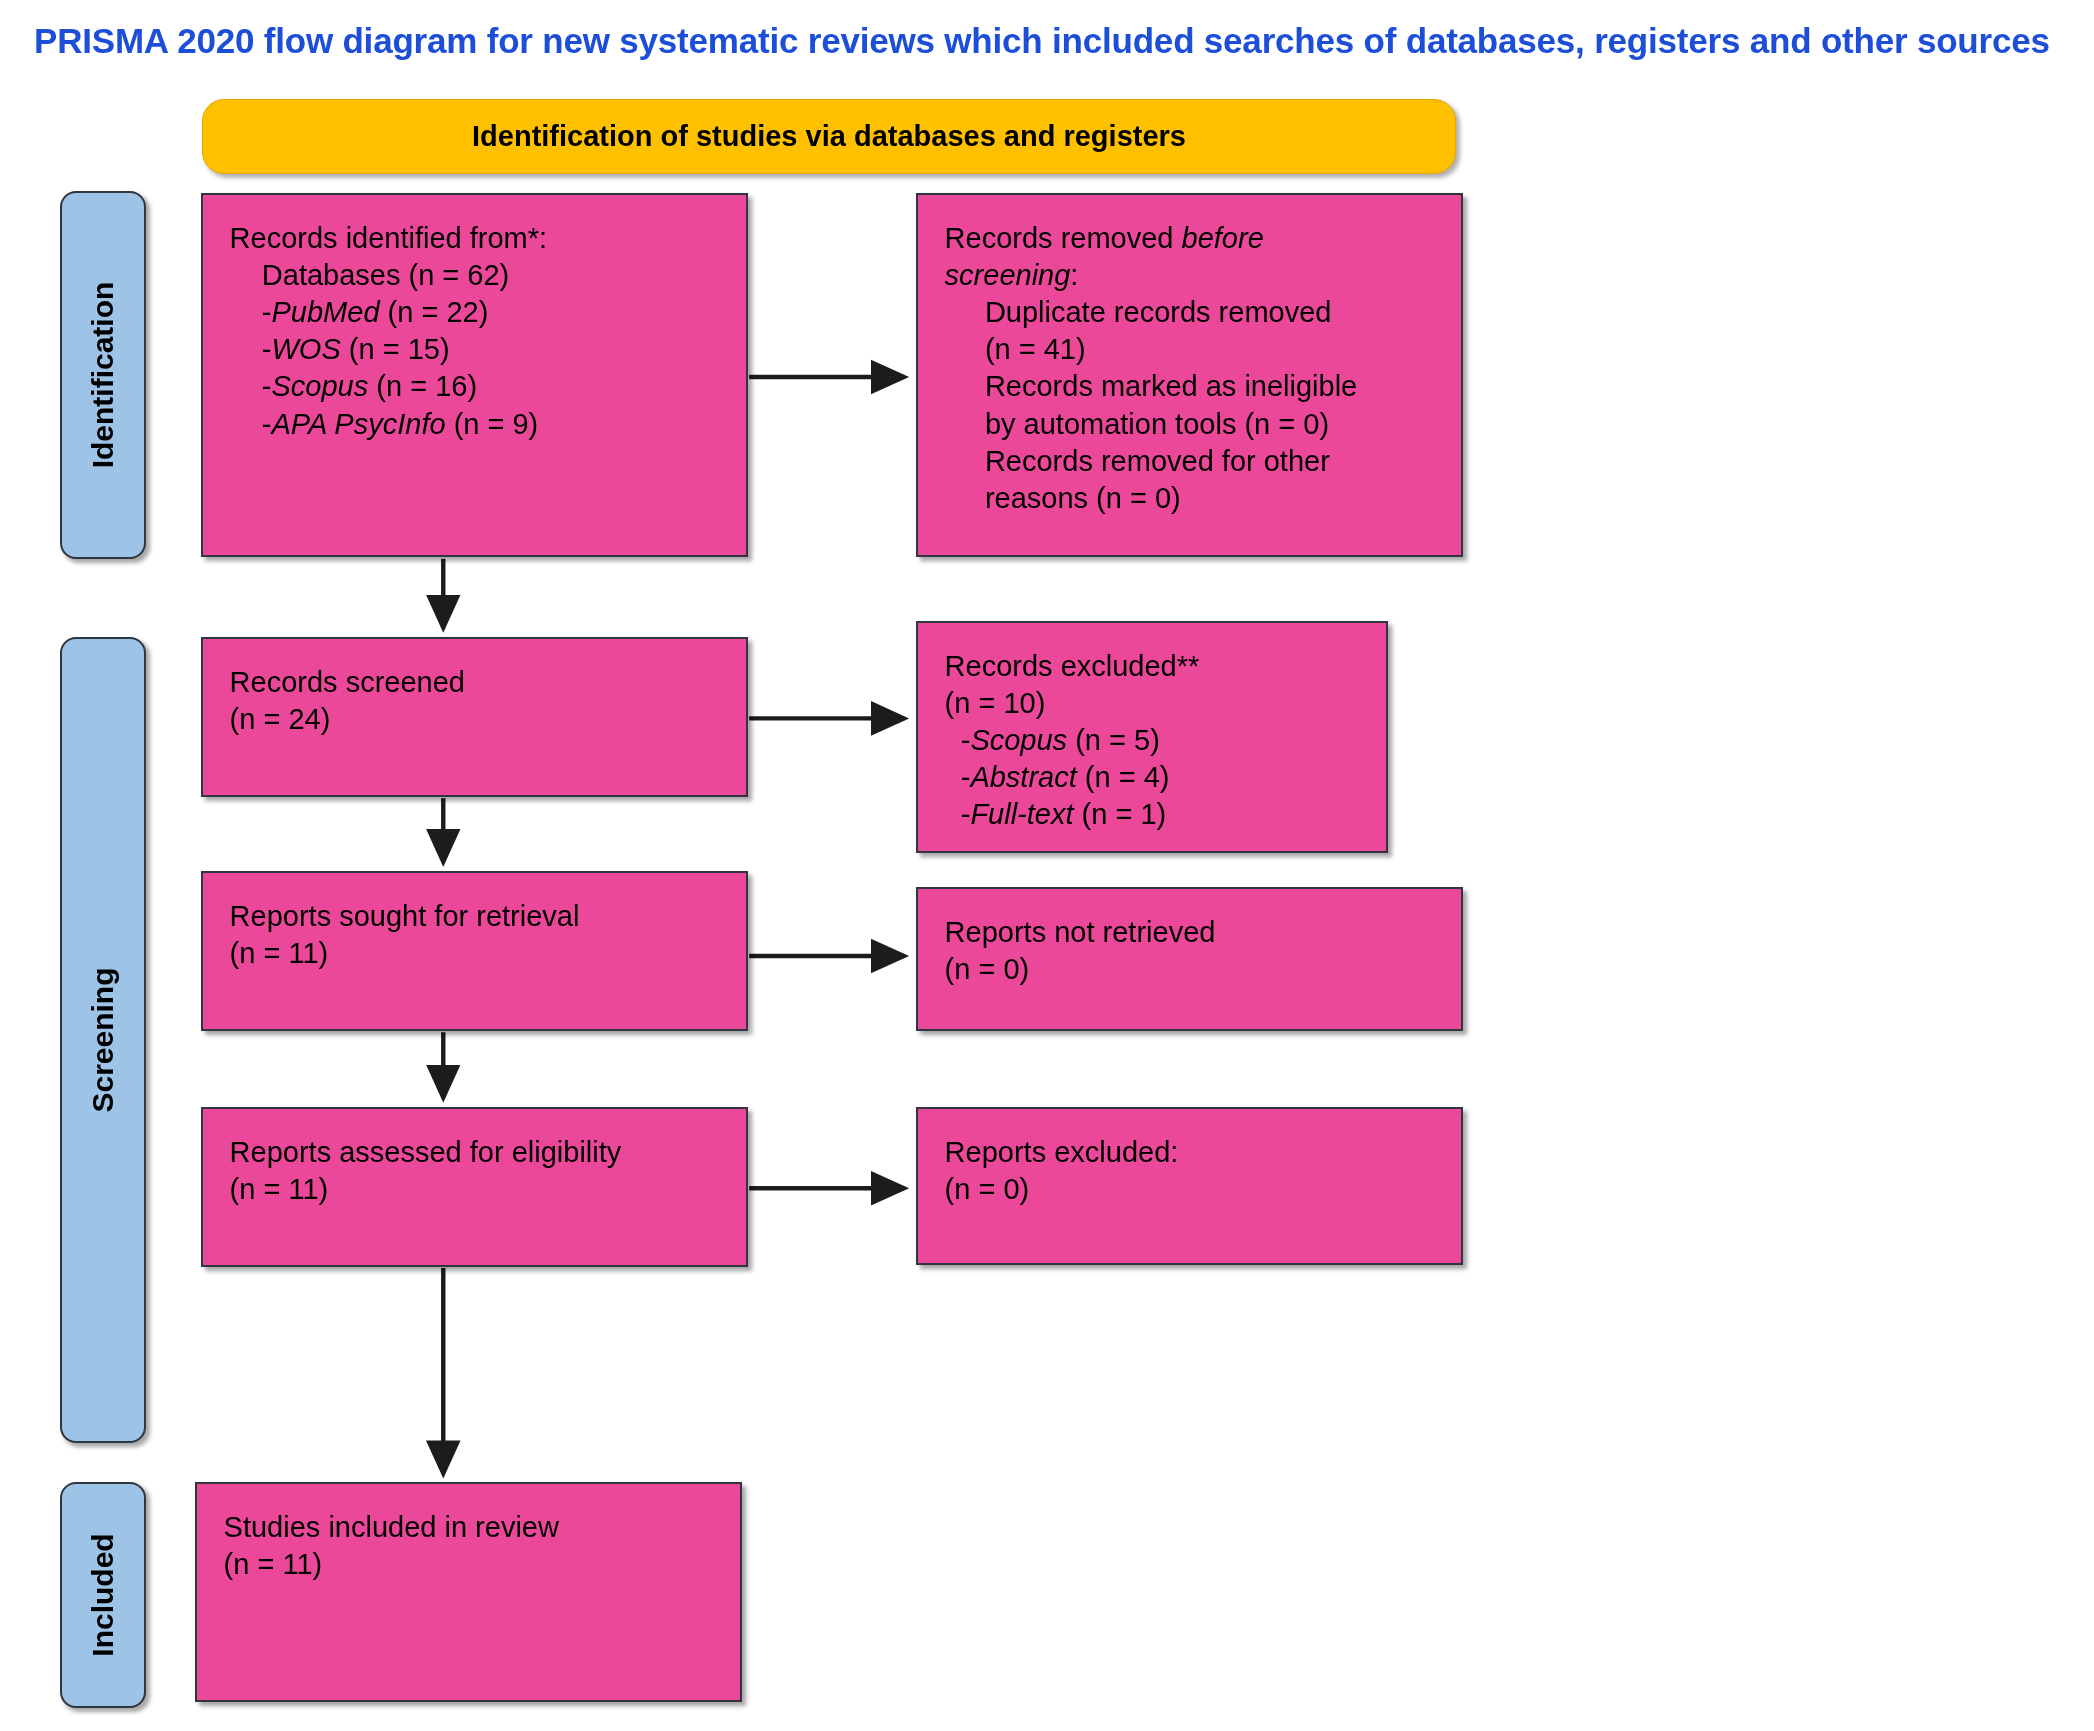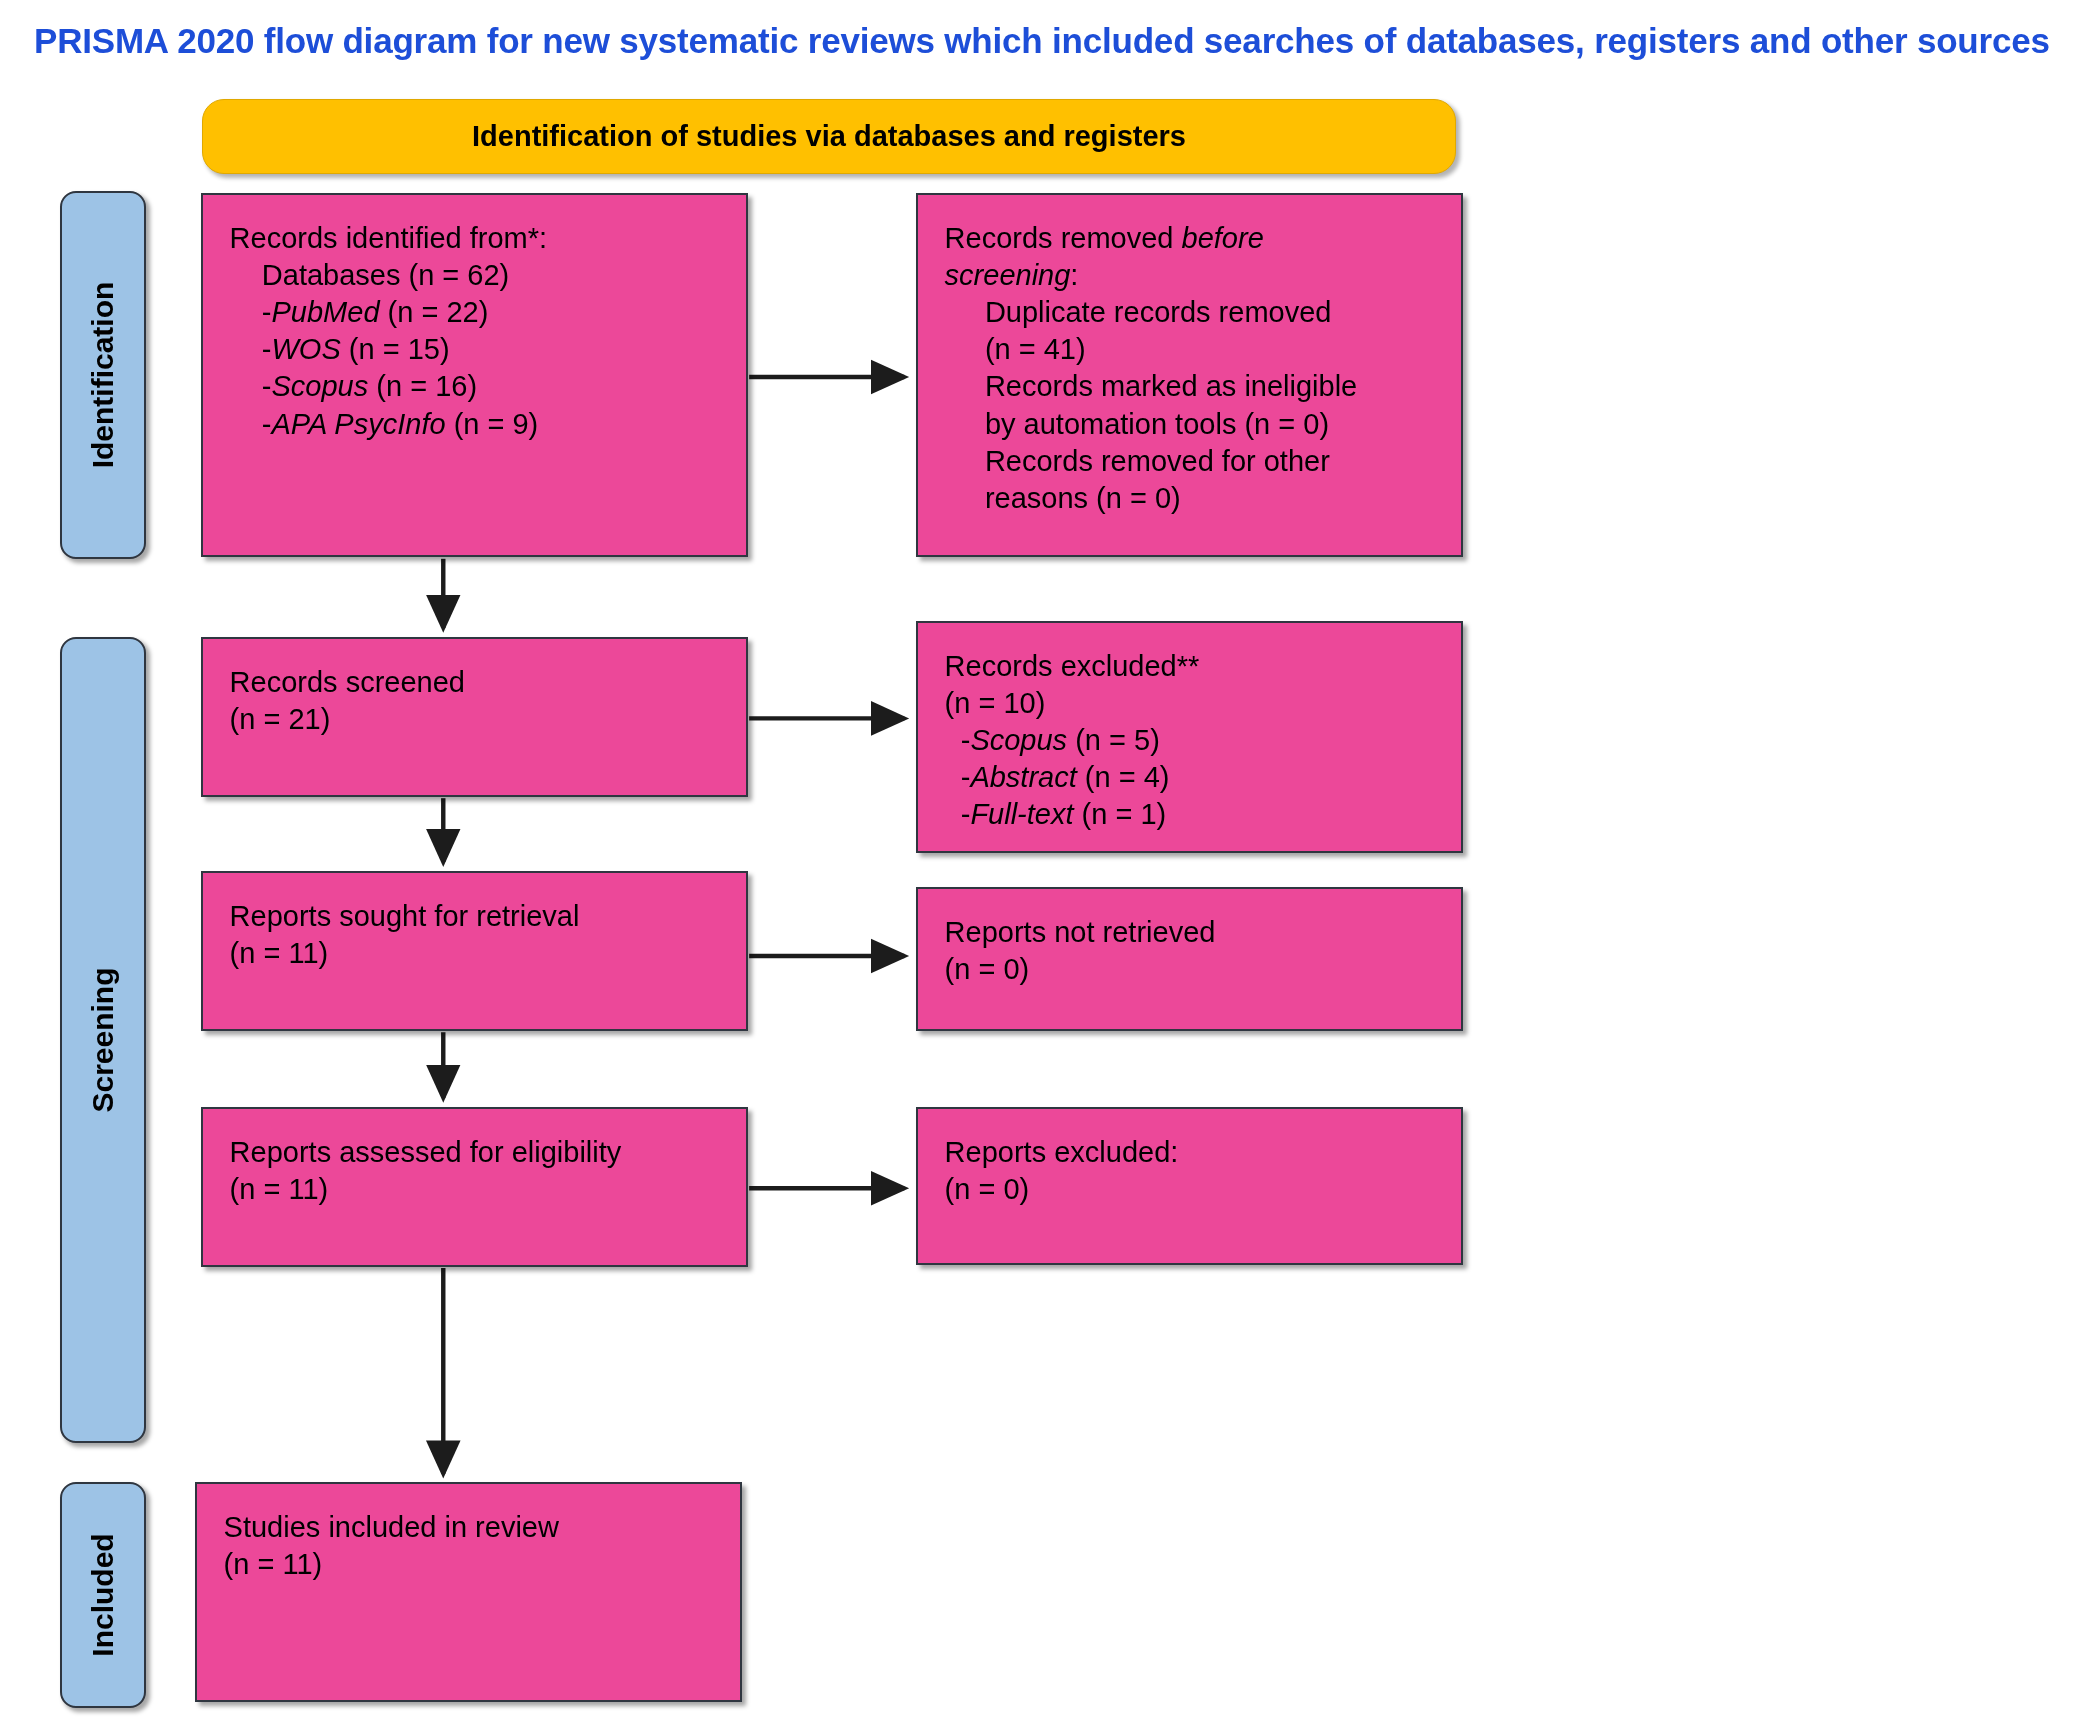--- a/index.html
+++ b/index.html
@@ -96,21 +96,21 @@
     line-height: 1.28;
     color: #000000;
     white-space: pre-wrap;
     font-family: "Liberation Sans", sans-serif;
   }
   .flow-box-text .ital { font-style: italic; }
 
   #box-records-identified   { left: 201px;  top: 193px;  width: 547px;  height: 364px; }
   #box-records-removed      { left: 916px; top: 193px;  width: 547px;  height: 364px; }
   #box-records-screened     { left: 201px;  top: 637px;  width: 547px;  height: 160px; }
-  #box-records-excluded     { left: 916px; top: 621px;  width: 547px;  height: 232px; }
+  #box-records-excluded     { left: 916px; top: 621px;  width: 472px;  height: 232px; }
   #box-reports-sought       { left: 201px;  top: 871px;  width: 547px;  height: 160px; }
   #box-reports-not-retrieved{ left: 916px; top: 887px; width: 547px;  height: 144px; }
   #box-reports-assessed     { left: 201px;  top: 1107px; width: 547px;  height: 160px; }
   #box-reports-excluded     { left: 916px; top: 1107px; width: 547px;  height: 158px; }
   #box-studies-included     { left: 195px;  top: 1482px; width: 547px;  height: 220px; }
 
   
   #connectors {
     position: absolute;
     left: 0; top: 0;
@@ -179,21 +179,21 @@
      Duplicate records removed
      (n = 41)
      Records marked as ineligible
      by automation tools (n = 0)
      Records removed for other
      reasons (n = 0)</div>
   </div>
 
   <div class="flow-box" id="box-records-screened">
     <div class="flow-box-text">Records screened
-(n = 21)</div>
+(n = 24)</div>
   </div>
 
   <div class="flow-box" id="box-records-excluded">
     <div class="flow-box-text">Records excluded**
 (n = 10)
   -<span class="ital">Scopus</span> (n = 5)
   -<span class="ital">Abstract</span> (n = 4)
   -<span class="ital">Full-text</span> (n = 1)</div>
   </div>
 

